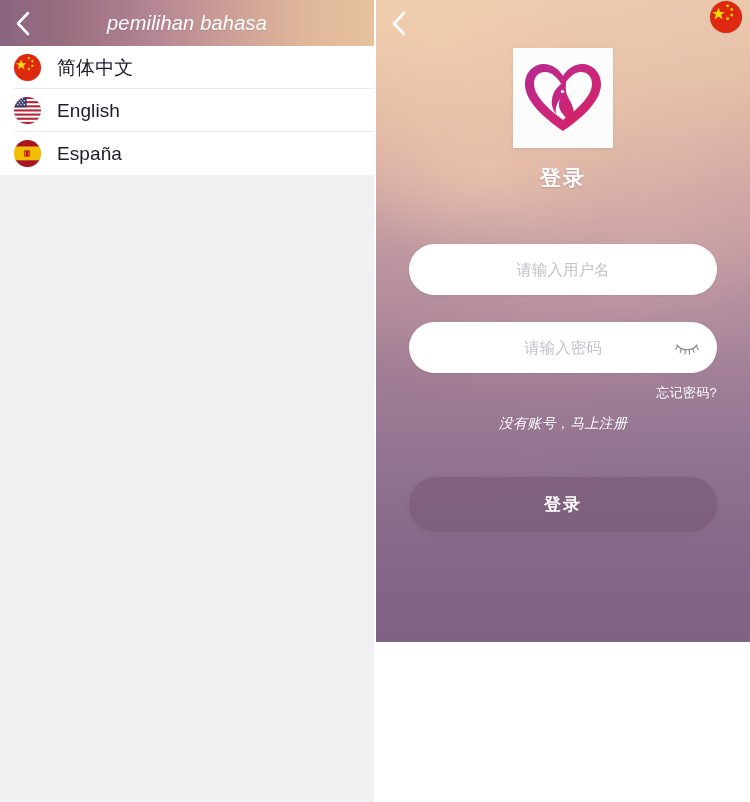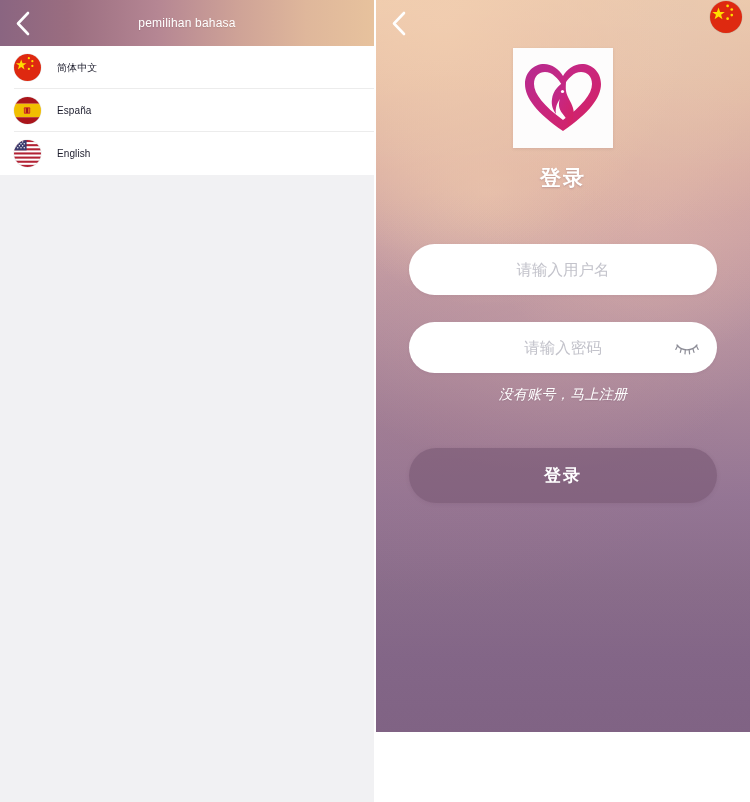--- a/index.html
+++ b/index.html
@@ -20,22 +20,23 @@
   }
   .lang-header {
     position:relative;
     height:46px;
     background:linear-gradient(90deg,#8a6581 0%,#9a6d80 18%,#b58693 42%,#cfa397 64%,#dfb79b 82%,#e7c29d 100%);
     display:flex; align-items:center;
   }
   .lang-header-title {
     position:absolute; left:0; right:0; top:0; bottom:0;
     display:flex; align-items:center; justify-content:center;
-    color:#ffffff; font-size:12px; letter-spacing:.2px;
+    color:#ffffff; font-size:20px; letter-spacing:.2px;
     text-shadow:0 1px 1px rgba(0,0,0,.10);
+    font-style:italic;
   }
   .back-chevron {
     position:relative; z-index:2;
     width:44px; height:46px;
     display:flex; align-items:center; justify-content:center;
     cursor:pointer;
   }
   .back-chevron svg { display:block; }
 
   .lang-list { background:#ffffff; }
@@ -52,36 +53,36 @@
     height:1px; background:#ececec;
   }
   .flag {
     width:27px; height:27px; border-radius:50%;
     flex:0 0 27px; overflow:hidden; position:relative;
     box-shadow:0 0 0 .5px rgba(0,0,0,.10), inset 0 -3px 6px rgba(0,0,0,.22), inset 0 3px 5px rgba(255,255,255,.42);
   }
   .flag svg { display:block; width:100%; height:100%; }
   .lang-label {
     margin-left:16px;
-    font-size:10px; color:#1b1b2b; letter-spacing:.1px;
+    font-size:19px; color:#1b1b2b; letter-spacing:.1px;
   }
   .lang-check {
     margin-left:auto;
     font-size:17px; color:#1b1b2b; line-height:1;
   }
   .lang-check.hidden { visibility:hidden; }
 
   .panel-divider {
     flex:0 0 2px; width:2px; height:802px; background:#ffffff;
   }
 
   
   .panel-right {
     position:relative;
-    width:374px; height:732px;
+    width:374px; height:642px;
     flex:0 0 374px;
     overflow:hidden;
     background:#701a75;
   }
   .bg-photo {
     position:absolute; inset:0;
     background:
       radial-gradient(120% 60% at 18% 2%, rgba(240,203,172,.95) 0%, rgba(233,190,163,0) 55%),
       radial-gradient(90% 45% at 78% 4%, rgba(231,197,172,.85) 0%, rgba(228,188,166,0) 60%),
       radial-gradient(70% 30% at 50% 14%, rgba(226,183,165,.9) 0%, rgba(222,178,163,0) 70%),
@@ -236,37 +237,20 @@
         <svg viewBox="0 0 30 30">
           <rect width="30" height="30" fill="#de2910"></rect>
           <polygon points="8,6 9.5,10.3 13.9,10.3 10.4,12.9 11.7,17.2 8,14.5 4.3,17.2 5.6,12.9 2.1,10.3 6.5,10.3" fill="#ffde00"></polygon>
           <circle cx="16.5" cy="4.6" r="1.25" fill="#ffde00"></circle>
           <circle cx="20.4" cy="8.0" r="1.25" fill="#ffde00"></circle>
           <circle cx="20.4" cy="13.2" r="1.25" fill="#ffde00"></circle>
           <circle cx="16.5" cy="16.6" r="1.25" fill="#ffde00"></circle>
         </svg>
       </span>
       <span class="lang-label">简体中文</span>
-      <span class="lang-check hidden">✓</span>
-    </div>
-
-    <div class="lang-row">
-      <span class="flag">
-        <svg viewBox="0 0 30 30">
-          <rect width="30" height="7.5" fill="#aa151b"></rect>
-          <rect y="7.5" width="30" height="15" fill="#f1bf00"></rect>
-          <rect y="22.5" width="30" height="7.5" fill="#aa151b"></rect>
-          <g transform="translate(11,11.5)">
-            <rect width="7" height="7" rx="1" fill="#c8102e" opacity=".85"></rect>
-            <rect x="1" y="1.2" width="5" height="4.6" rx="." fill="#f1bf00" opacity=".5"></rect>
-            <rect x="2.4" y="0.8" width="2.2" height="5.4" fill="#aa151b"></rect>
-          </g>
-        </svg>
-      </span>
-      <span class="lang-label">España</span>
       <span class="lang-check hidden">✓</span>
     </div>
 
     <div class="lang-row">
       <span class="flag">
         <svg viewBox="0 0 30 30">
           <rect width="30" height="30" fill="#ffffff"></rect>
           <g fill="#b22234">
             <rect y="0" width="30" height="2.3"></rect>
             <rect y="4.6" width="30" height="2.3"></rect>
@@ -290,20 +274,37 @@
             <circle cx="4.2" cy="8.6" r="0.75"></circle>
               <circle cx="7.8" cy="8.6" r="0.75"></circle>
               <circle cx="11.4" cy="8.6" r="0.75"></circle>
           </g>
         </svg>
       </span>
       <span class="lang-label">English</span>
       <span class="lang-check hidden">✓</span>
     </div>
 
+    <div class="lang-row">
+      <span class="flag">
+        <svg viewBox="0 0 30 30">
+          <rect width="30" height="7.5" fill="#aa151b"></rect>
+          <rect y="7.5" width="30" height="15" fill="#f1bf00"></rect>
+          <rect y="22.5" width="30" height="7.5" fill="#aa151b"></rect>
+          <g transform="translate(11,11.5)">
+            <rect width="7" height="7" rx="1" fill="#c8102e" opacity=".85"></rect>
+            <rect x="1" y="1.2" width="5" height="4.6" rx="." fill="#f1bf00" opacity=".5"></rect>
+            <rect x="2.4" y="0.8" width="2.2" height="5.4" fill="#aa151b"></rect>
+          </g>
+        </svg>
+      </span>
+      <span class="lang-label">España</span>
+      <span class="lang-check hidden">✓</span>
+    </div>
+
 
   </div>
 </div>
 
 <div class="panel-divider"></div>
 
 <div class="panel-right">
 
   <div class="bg-photo"></div>
   <div class="bg-soft"></div>
@@ -371,19 +372,20 @@
               <path d="M10.3 9.4 L10.0 12.9" stroke="#8d8d97" stroke-width="1.2" stroke-linecap="round"></path>
               <path d="M14.2 9.4 L14.6 12.9" stroke="#8d8d97" stroke-width="1.2" stroke-linecap="round"></path>
               <path d="M18.0 8.0 L19.0 11.4" stroke="#8d8d97" stroke-width="1.2" stroke-linecap="round"></path>
               <path d="M21.6 5.2 L23.2 8.4" stroke="#8d8d97" stroke-width="1.2" stroke-linecap="round"></path>
             </svg>
           </span>
         </span>
       </div>
     </div>
 
+    <div class="link-forgot">忘记密码?</div>
 
     <div class="link-register">没有账号，马上注册</div>
 
     <button class="login-btn">登录</button>
 
   </div>
 </div>
 
 </body></html>

